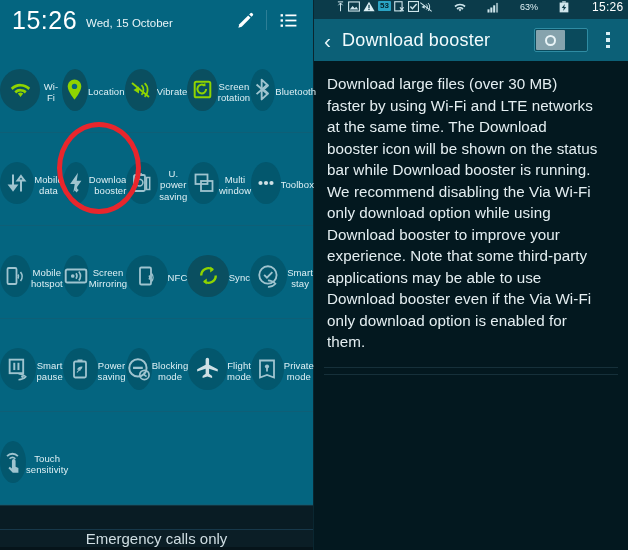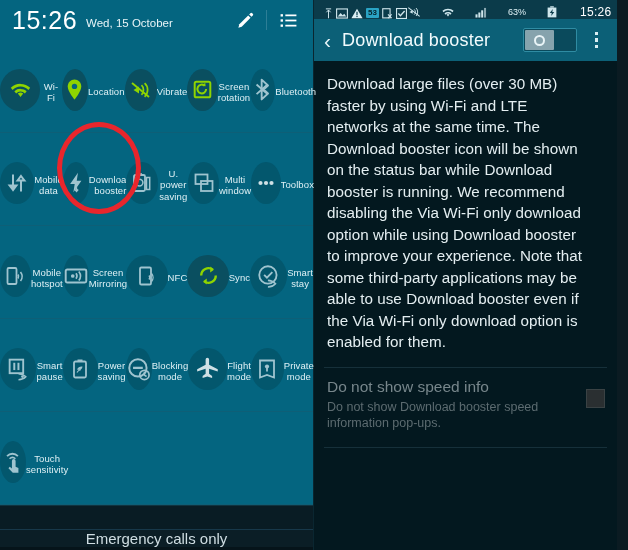--- a/index.html
+++ b/index.html
@@ -85,22 +85,22 @@
 
   
   .right {
     width: 314px; height: 550px;
     background: #03181f;
     display: flex; flex-direction: column;
   }
   .statusbar {
     height: 19px; flex: 0 0 19px;
     background: #0b3b4a;
-    display: flex; align-items: flex-end;
-    padding: 0 5px 0 10px;
+    display: flex; align-items: flex-start;
+    padding: 0 5px 0 22px;
     color: #d6eef4; font-size: 10px;
   }
   .sb-left { display: flex; align-items: center; gap: 3px; }
   .sb-right { display: flex; align-items: center; gap: 21px; margin-left: auto; }
   .sb-glyph { display: inline-flex; align-items: center; justify-content: center; }
   .sb-badge {
     background: #2aa3c4; color: #04232c; font-size: 8px; font-weight: bold;
     border-radius: 1px; padding: 0px 2px; line-height: 10px;
     min-width: 13px; text-align: center;
   }
@@ -519,25 +519,18 @@
           <i></i>
           <i></i>
           <i></i>
         </span>
     </div>
 
     <div class="desc">Download large files (over 30 MB) faster by using Wi-Fi and LTE networks at the same time. The Download booster icon will be shown on the status bar while Download booster is running. We recommend disabling the Via Wi-Fi only download option while using Download booster to improve your experience. Note that some third-party applications may be able to use Download booster even if the Via Wi-Fi only download option is enabled for them.</div>
 
     <div class="divider-line"></div>
 
-    <div class="pref-row">
-      <div class="pref-texts">
-        <div class="pref-title">Do not show speed info</div>
-        <div class="pref-sub">Do not show Download booster speed information pop-ups.</div>
-      </div>
-      <div class="pref-checkbox"></div>
-    </div>
 
     <div class="divider-line2"></div>
     <div class="right-fill"></div>
   </div>
 
 </div>
 
 </body></html>

